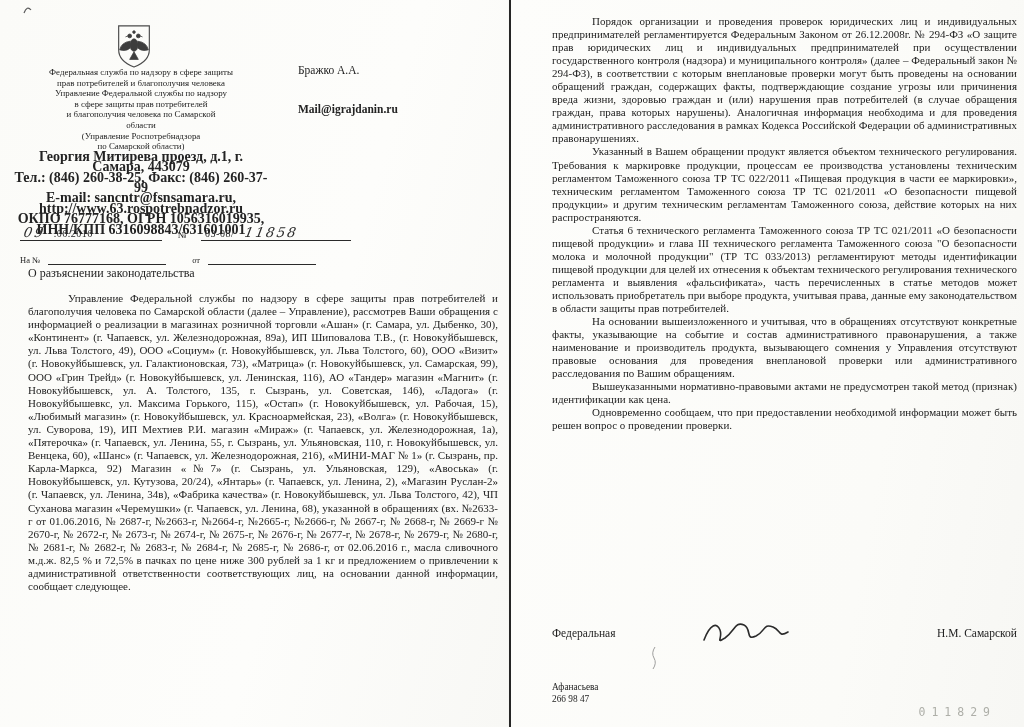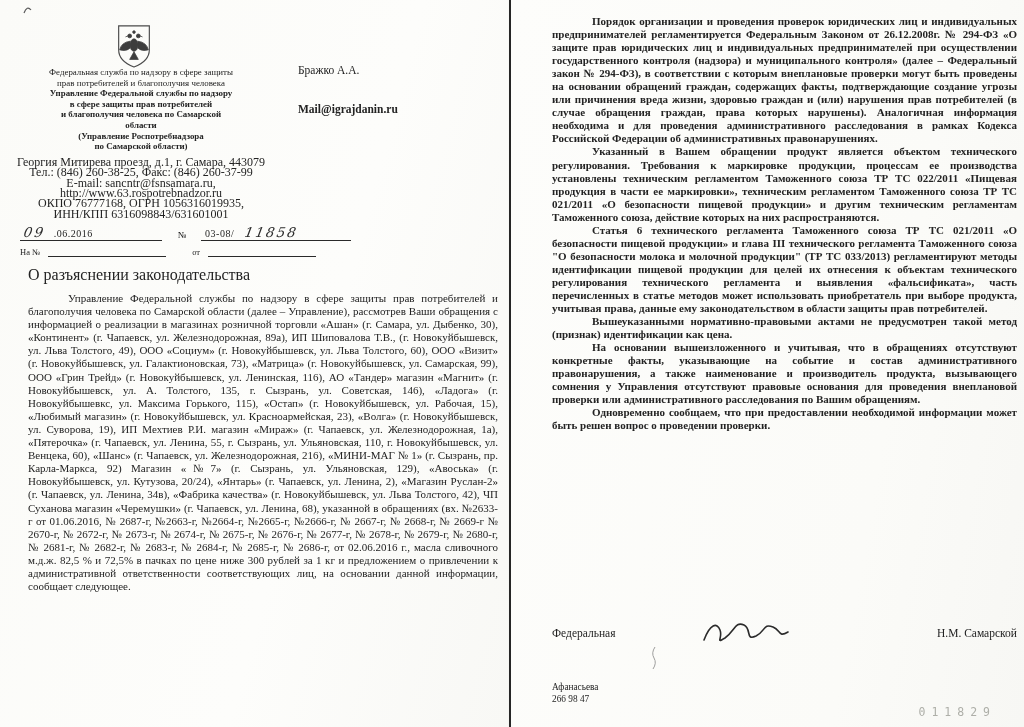--- a/index.html
+++ b/index.html
@@ -13,49 +13,49 @@
   .page { position:absolute; top:0; height:727px; background:#fcfcfa; }
   .page-left  { left:0; width:509px; background:linear-gradient(105deg,#fbfbf8 0%, #fdfdfb 60%, #f8f8f5 100%); }
   .page-right { left:511px; width:513px; background:linear-gradient(100deg,#fdfdfb 0%, #fbfbf8 70%, #f7f7f4 100%); }
   .divider { position:absolute; left:509px; top:0; width:2px; height:727px; background:#262626; box-shadow:1px 0 2px rgba(0,0,0,.25); }
 
   
   .corner-mark { position:absolute; left:22px; top:2px; }
   .emblem { position:absolute; left:112px; top:23px; }
   .letterhead { position:absolute; left:12px; top:67px; width:258px; text-align:center; }
   .lh-org  { font-size:8.9px; line-height:10.6px; }
-  .lh-dept { font-size:8.9px; line-height:10.6px; font-weight:bold; }
-  .lh-contact { margin-top:5px; font-size:12px; line-height:10.4px; }
+  .lh-dept { font-size:8.9px; line-height:10.6px; font-weight:normal; }
+  .lh-contact { font-size:14px; line-height:10.4px;font-weight:bold; }
 
   .addressee { position:absolute; left:298px; top:64px; font-size:11.5px; }
   .addressee .email { margin-top:27px;font-weight:bold; }
 
   .ref-row { position:absolute; left:20px; top:224px; width:340px; display:flex; align-items:flex-end; font-size:10px; }
   .uline { border-bottom:1px solid #2a2a2a; display:inline-block; }
   .ref-date { width:142px; padding-left:4px; }
   .ref-no   { width:150px; margin-left:14px; padding-left:4px; }
   .no-sign  { margin-left:16px; font-size:9px; padding-bottom:1px; }
   .print-bold { font-weight:normal; letter-spacing:.5px; }
   .hand { font-family:"DejaVu Serif", serif; font-style:italic; font-size:13.5px; letter-spacing:2px; color:#2b2b2b; display:inline-block; transform:skewX(-10deg); }
   .ref-date .print-bold { margin-left:6px; }
   .ref-no .hand { margin-left:8px; }
-  .reply-row { position:absolute; left:20px; top:246px; width:340px; display:flex; align-items:flex-end; font-size:8.5px; }
+  .reply-row { position:absolute; left:20px; top:254px; width:340px; display:flex; align-items:flex-end; font-size:8.5px; }
   .reply-row .lbl { margin-right:8px; }
   .reply-row .u1 { width:118px; margin-right:26px; }
   .reply-row .u2 { width:108px; }
 
-  .subject { position:absolute; left:28px; top:266px; font-size:16px; }
+  .subject { position:absolute; left:28px; top:266px; font-size:12px; }
 
   .body-left { position:absolute; left:28px; top:292px; width:470px; height:404px; overflow:hidden;
     font-size:11px; line-height:13.1px; text-align:justify; }
   .body-left p { text-indent:40px; }
 
   
   .body-right { position:absolute; left:41px; top:15px; width:465px; height:560px; overflow:hidden;
-    font-size:11px; line-height:13.05px; text-align:justify;font-weight:bold; }
+    font-size:11px; line-height:13.05px; text-align:justify; }
   .body-right p { text-indent:40px; }
 
   .sig-row { position:absolute; left:41px; top:616px; width:465px; display:flex; align-items:center; justify-content:space-between; font-size:11.5px; }
   .sig-script { margin-right:60px; }
   .pen-mark2 { position:absolute; left:138px; top:645px; opacity:.65; }
 
   .executor { position:absolute; left:41px; top:681px; font-size:9.3px; line-height:12px; }
   .stamp { position:absolute; right:28px; bottom:8px; font-family:"DejaVu Sans Mono", monospace;
     font-size:11.5px; letter-spacing:6px; color:#a6a7a0; opacity:.9; }
 </style>
@@ -140,22 +140,22 @@
   </div>
 
   <div class="divider"></div>
 
   <div class="page page-right">
 
     <div class="body-right">
       <p>Порядок организации и проведения проверок юридических лиц и индивидуальных предпринимателей регламентируется Федеральным Законом от 26.12.2008г. № 294-ФЗ «О защите прав юридических лиц и индивидуальных предпринимателей при осуществлении государственного контроля (надзора) и муниципального контроля» (далее – Федеральный закон № 294-ФЗ), в соответствии с которым внеплановые проверки могут быть проведены на основании обращений граждан, содержащих факты, подтверждающие создание угрозы или причинения вреда жизни, здоровью граждан и (или) нарушения прав потребителей (в случае обращения граждан, права которых нарушены). Аналогичная информация необходима и для проведения административного расследования в рамках Кодекса Российской Федерации об административных правонарушениях.</p>
       <p>Указанный в Вашем обращении продукт является объектом технического регулирования. Требования к маркировке продукции, процессам ее производства установлены техническим регламентом Таможенного союза ТР ТС 022/2011 «Пищевая продукция в части ее маркировки», техническим регламентом Таможенного союза ТР ТС 021/2011 «О безопасности пищевой продукции» и другим техническим регламентам Таможенного союза, действие которых на них распространяются.</p>
       <p>Статья 6 технического регламента Таможенного союза ТР ТС 021/2011 «О безопасности пищевой продукции» и глава III технического регламента Таможенного союза "О безопасности молока и молочной продукции" (ТР ТС 033/2013) регламентируют методы идентификации пищевой продукции для целей их отнесения к объектам технического регулирования технического регламента и выявления «фальсификата», часть перечисленных в статье методов может использовать приобретатель при выборе продукта, учитывая права, данные ему законодательством в области защиты прав потребителей.</p>
+      <p>На основании вышеизложенного и учитывая, что в обращениях отсутствуют конкретные факты, указывающие на событие и состав административного правонарушения, а также наименование и производитель продукта, вызывающего сомнения у Управления отсутствуют правовые основания для проведения внеплановой проверки или административного расследования по Вашим обращениям.</p>
       <p>Вышеуказанными нормативно-правовыми актами не предусмотрен такой метод (признак) идентификации как цена.</p>
-      <p>На основании вышеизложенного и учитывая, что в обращениях отсутствуют конкретные факты, указывающие на событие и состав административного правонарушения, а также наименование и производитель продукта, вызывающего сомнения у Управления отсутствуют правовые основания для проведения внеплановой проверки или административного расследования по Вашим обращениям.</p>
       <p>Одновременно сообщаем, что при предоставлении необходимой информации может быть решен вопрос о проведении проверки.</p>
     </div>
 
     <span class="pen-mark2">
       <svg width="10" height="26" viewBox="0 0 10 26">
           <path d="M6 2 Q2 8 5 13 Q8 18 4 24" stroke="#6a6a6a" stroke-width="1" fill="none"></path>
         </svg>
     </span>
 
     <div class="sig-row">

